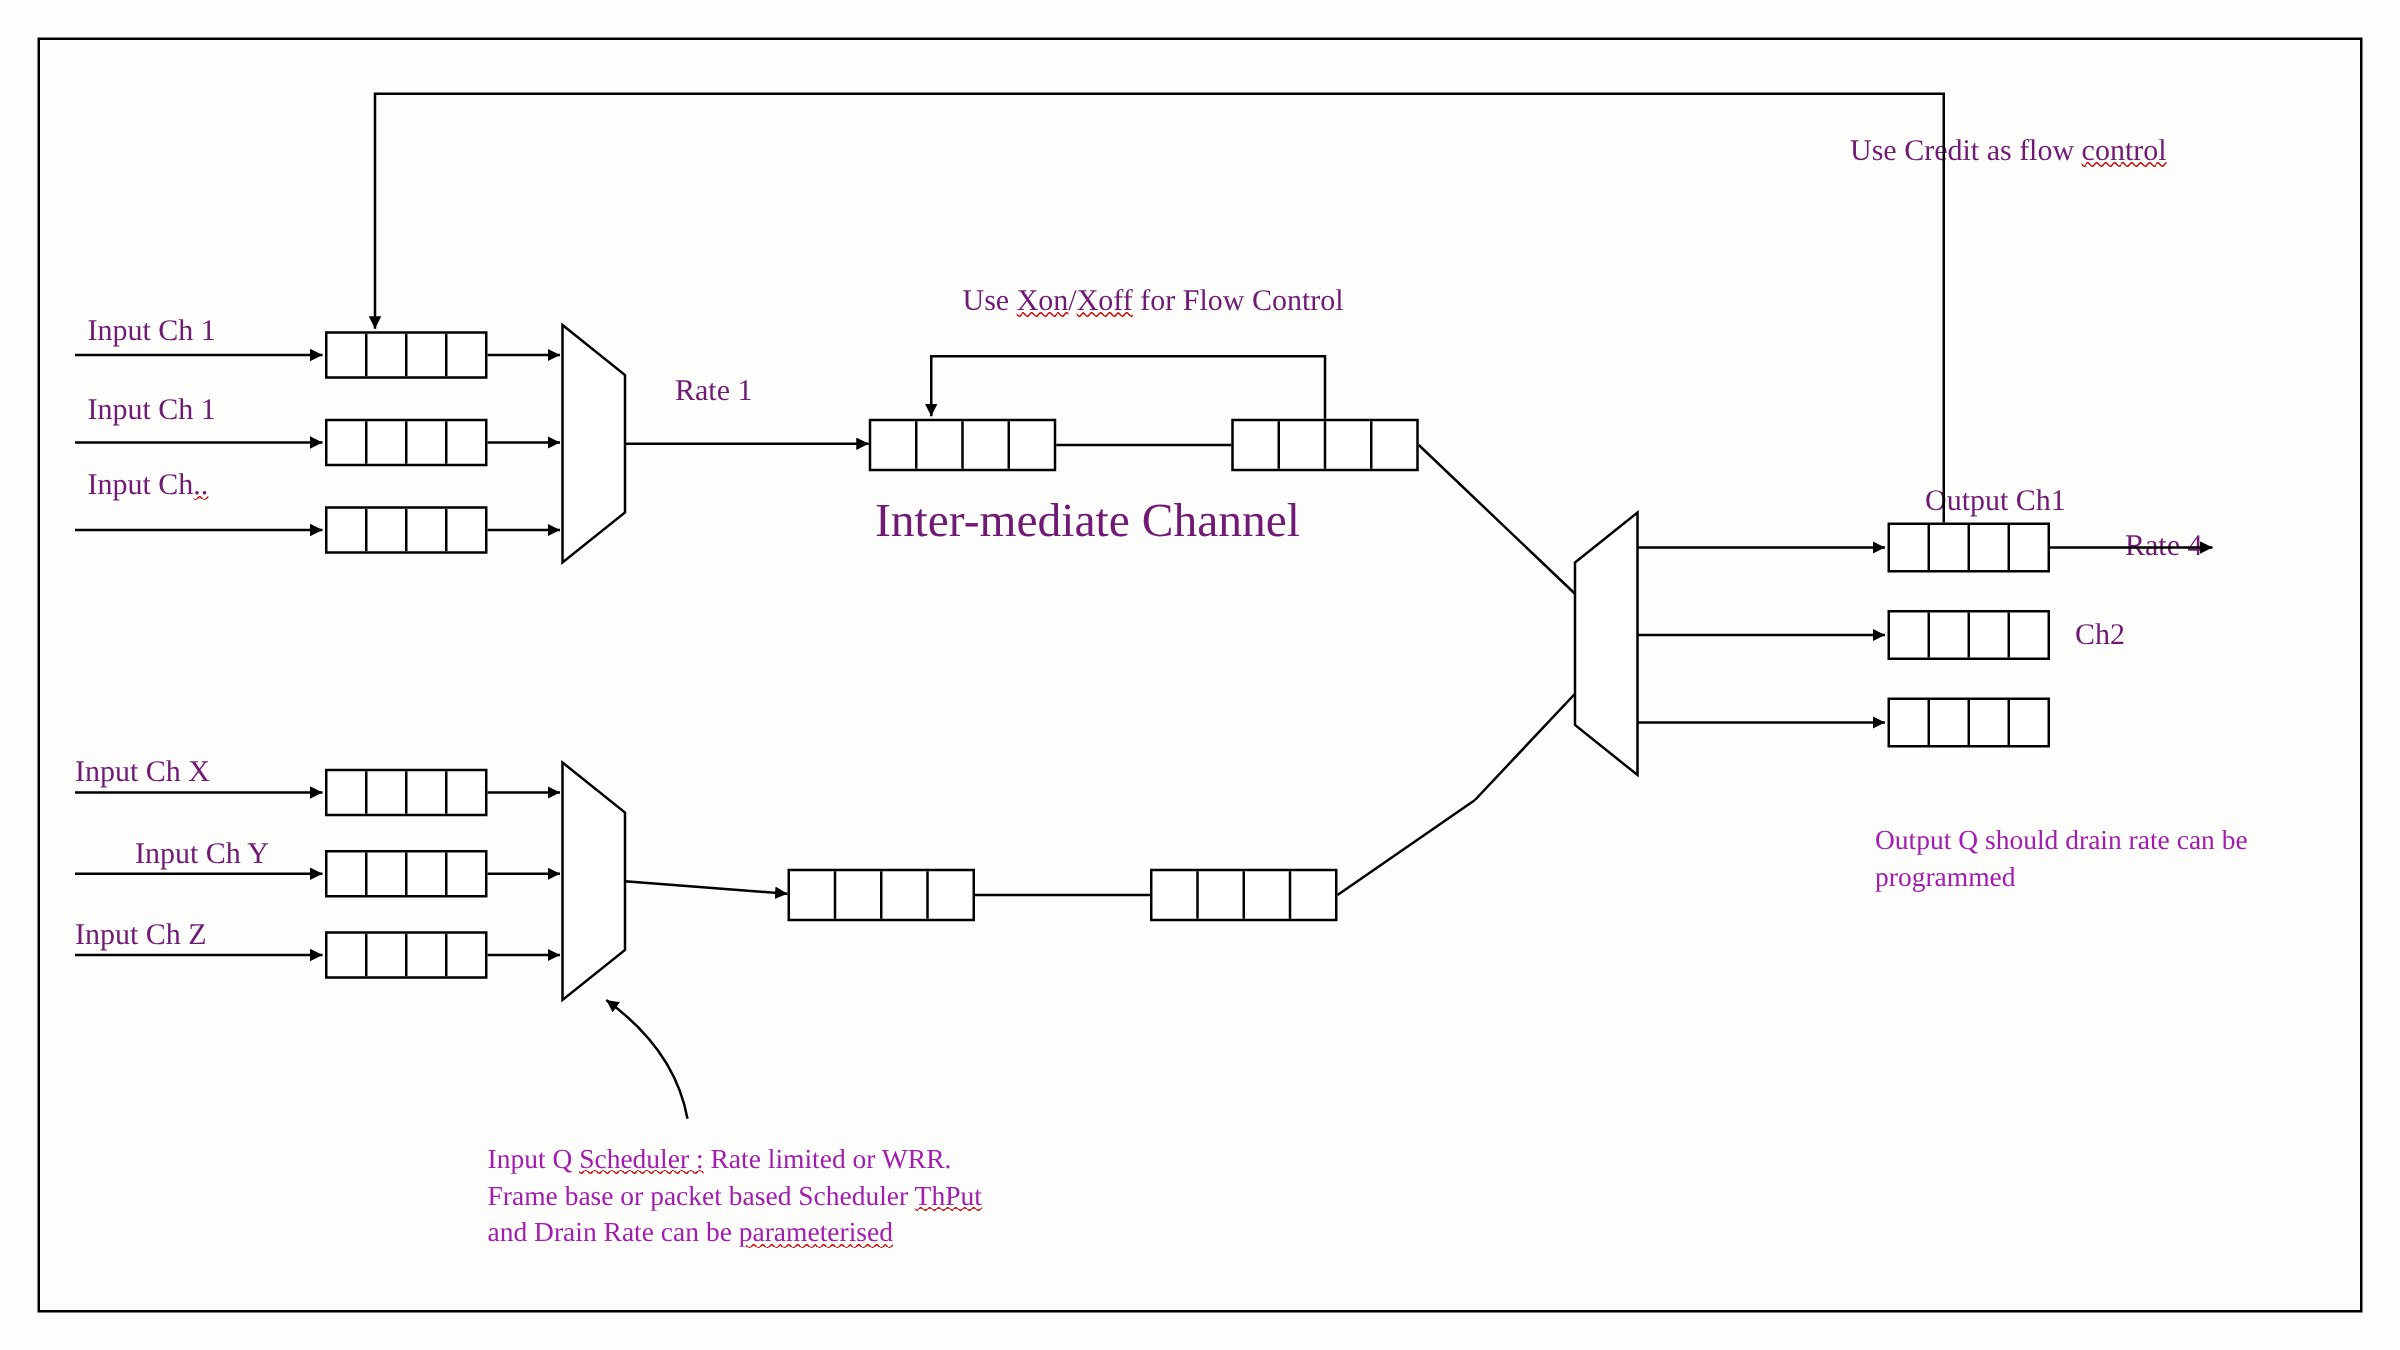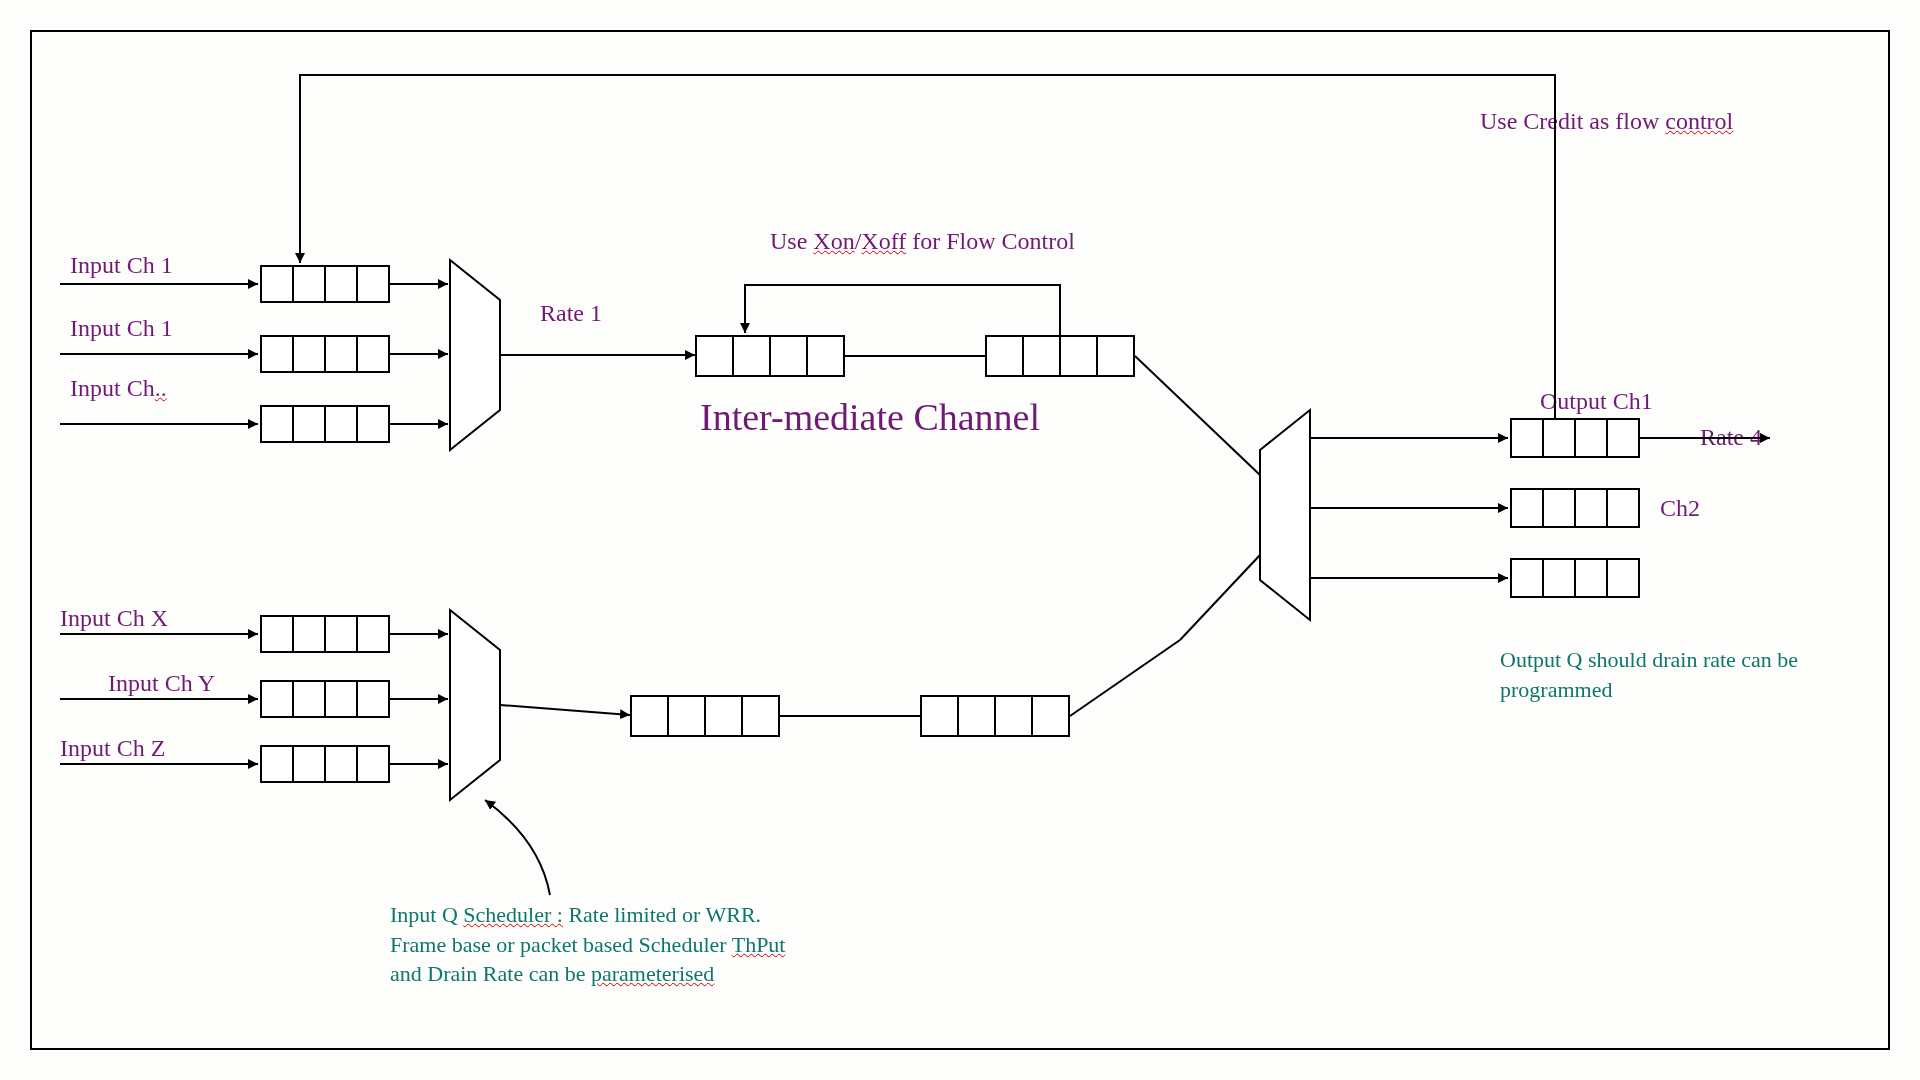--- a/index.html
+++ b/index.html
@@ -21,23 +21,24 @@
     }
     .label {
       position: absolute;
       font-size: 24px;
       color: #701a75;
       white-space: pre;
     }
     .label-note {
       position: absolute;
       font-size: 22px;
-      color: #0f766e;
+      color: #a21caf;
       line-height: 1.35;
       max-width: 400px;
+      margin-top: 12px;
     }
     .underline-red {
       text-decoration: underline;
       text-decoration-color: #cc0000;
       text-decoration-style: wavy;
       text-decoration-thickness: 1px;
     }
     .queue {
       position: absolute;
       border: 2px solid #000;

